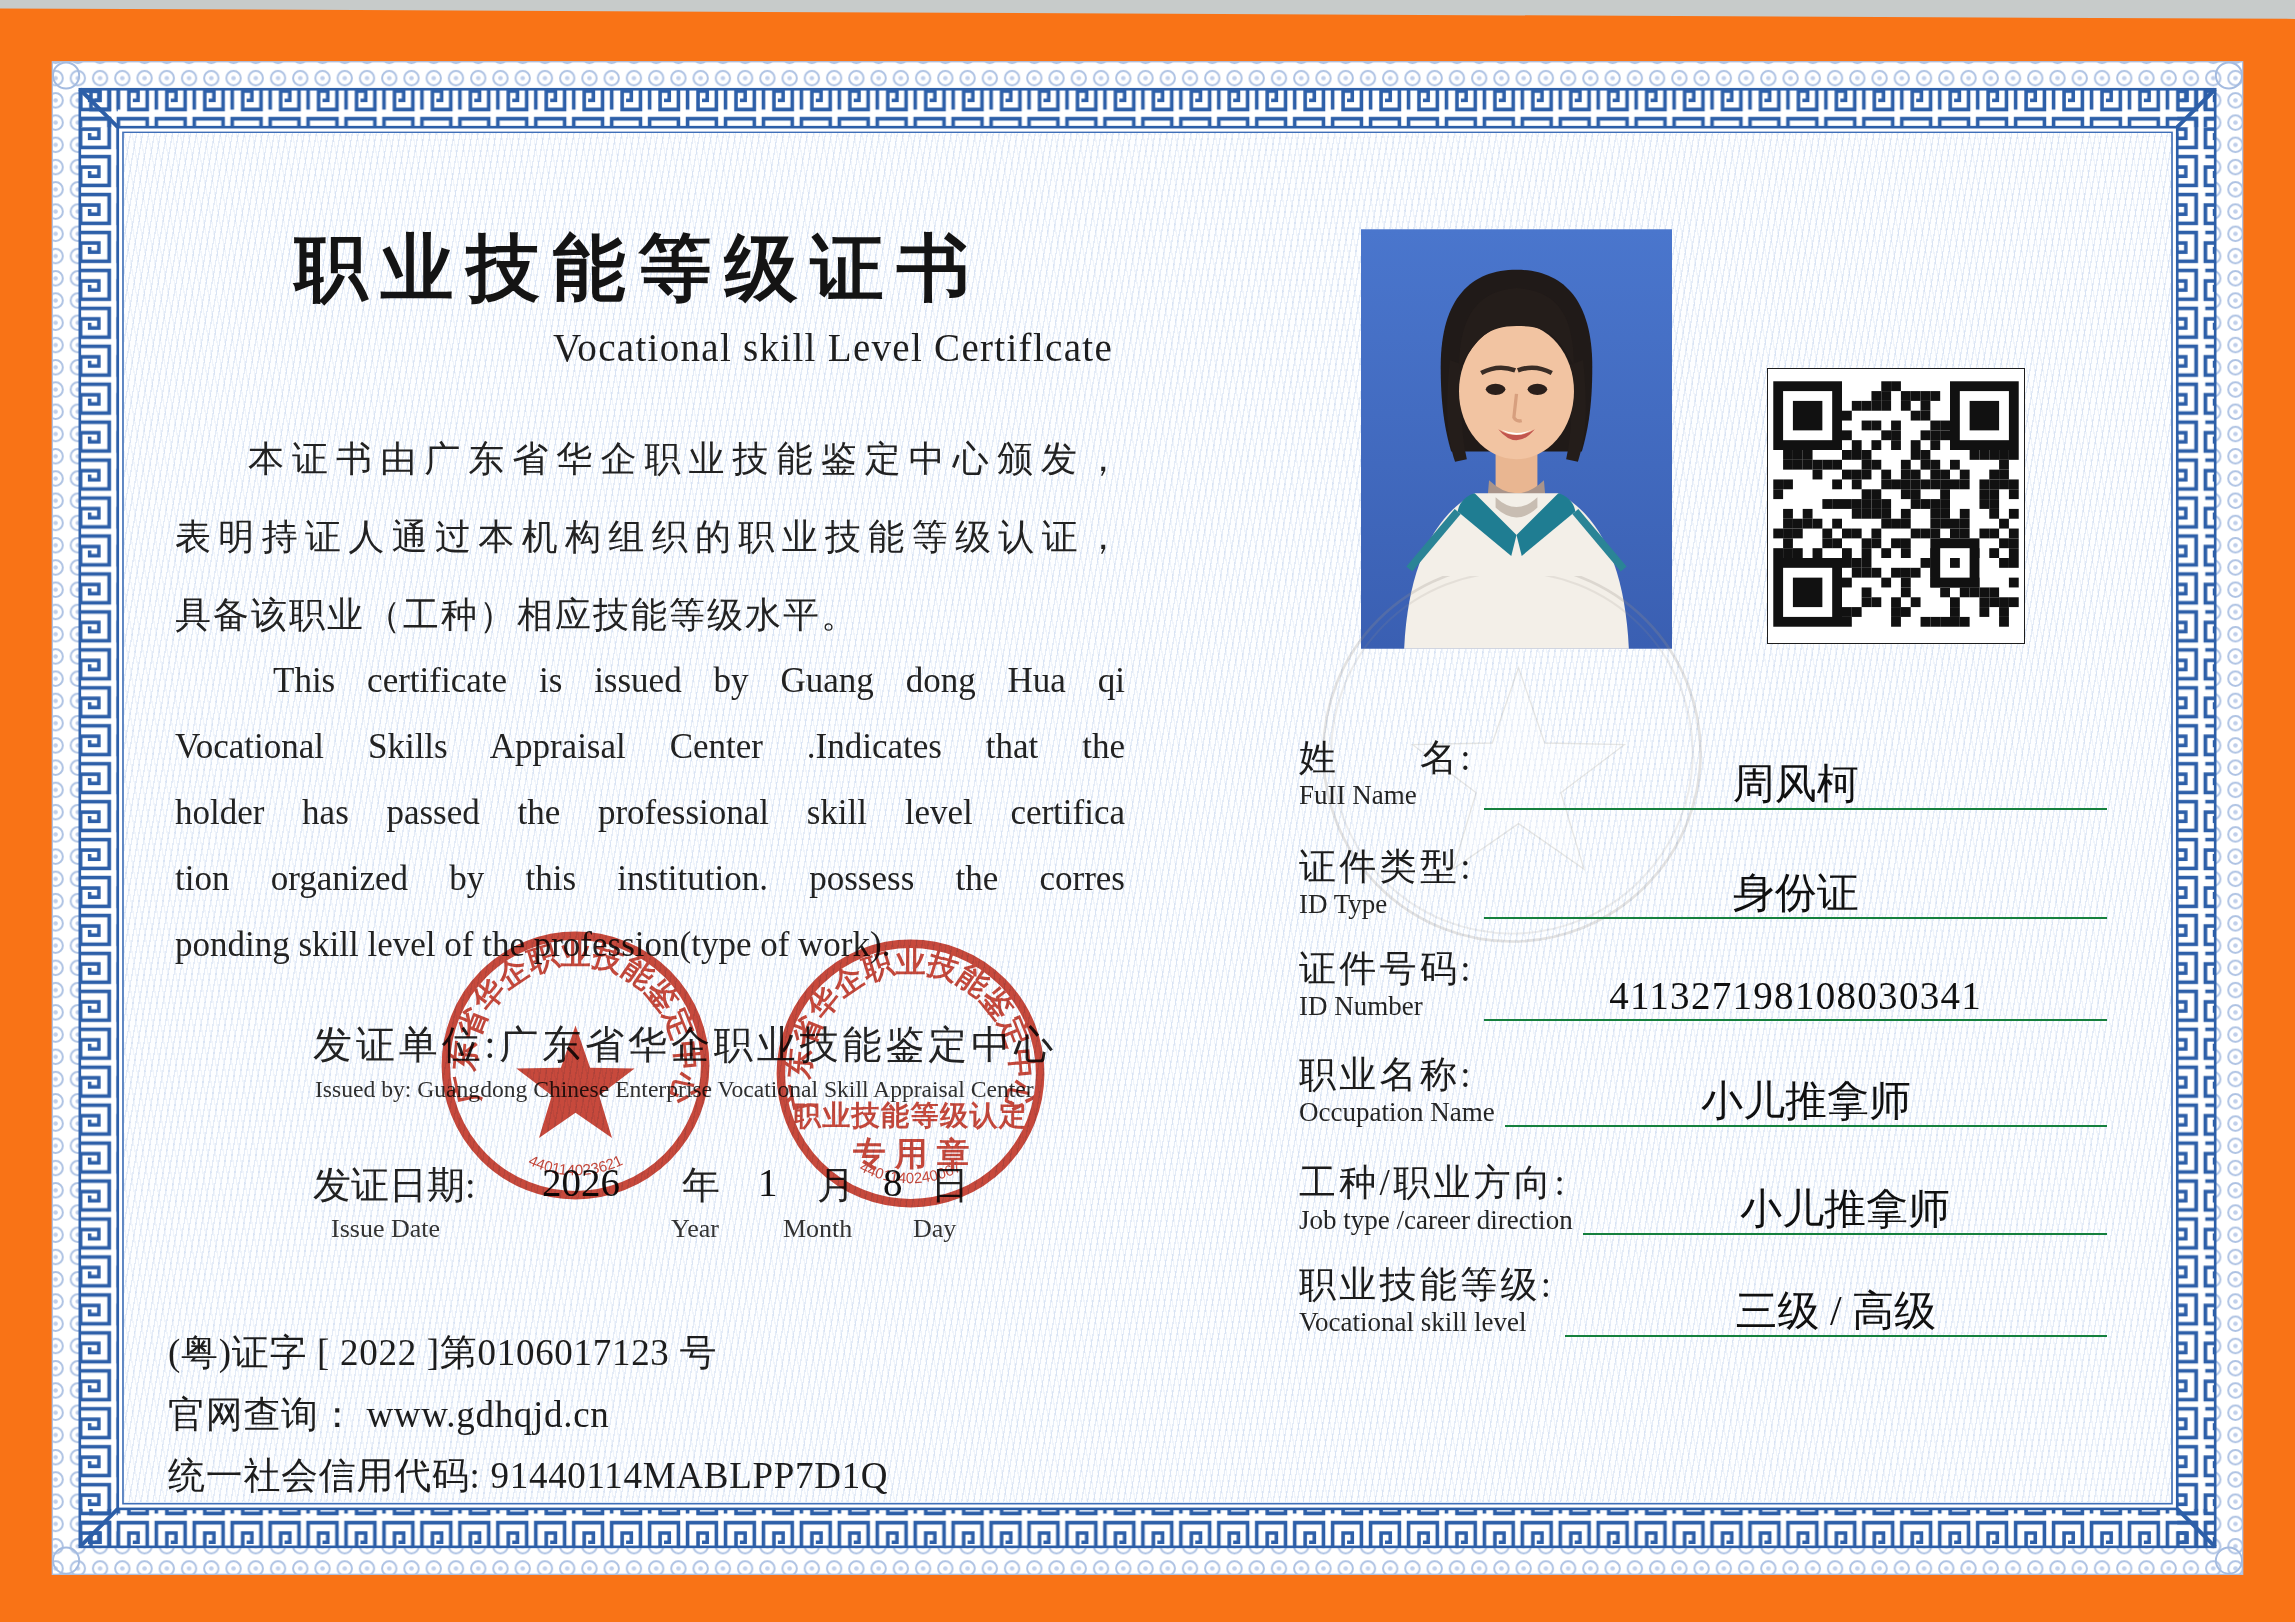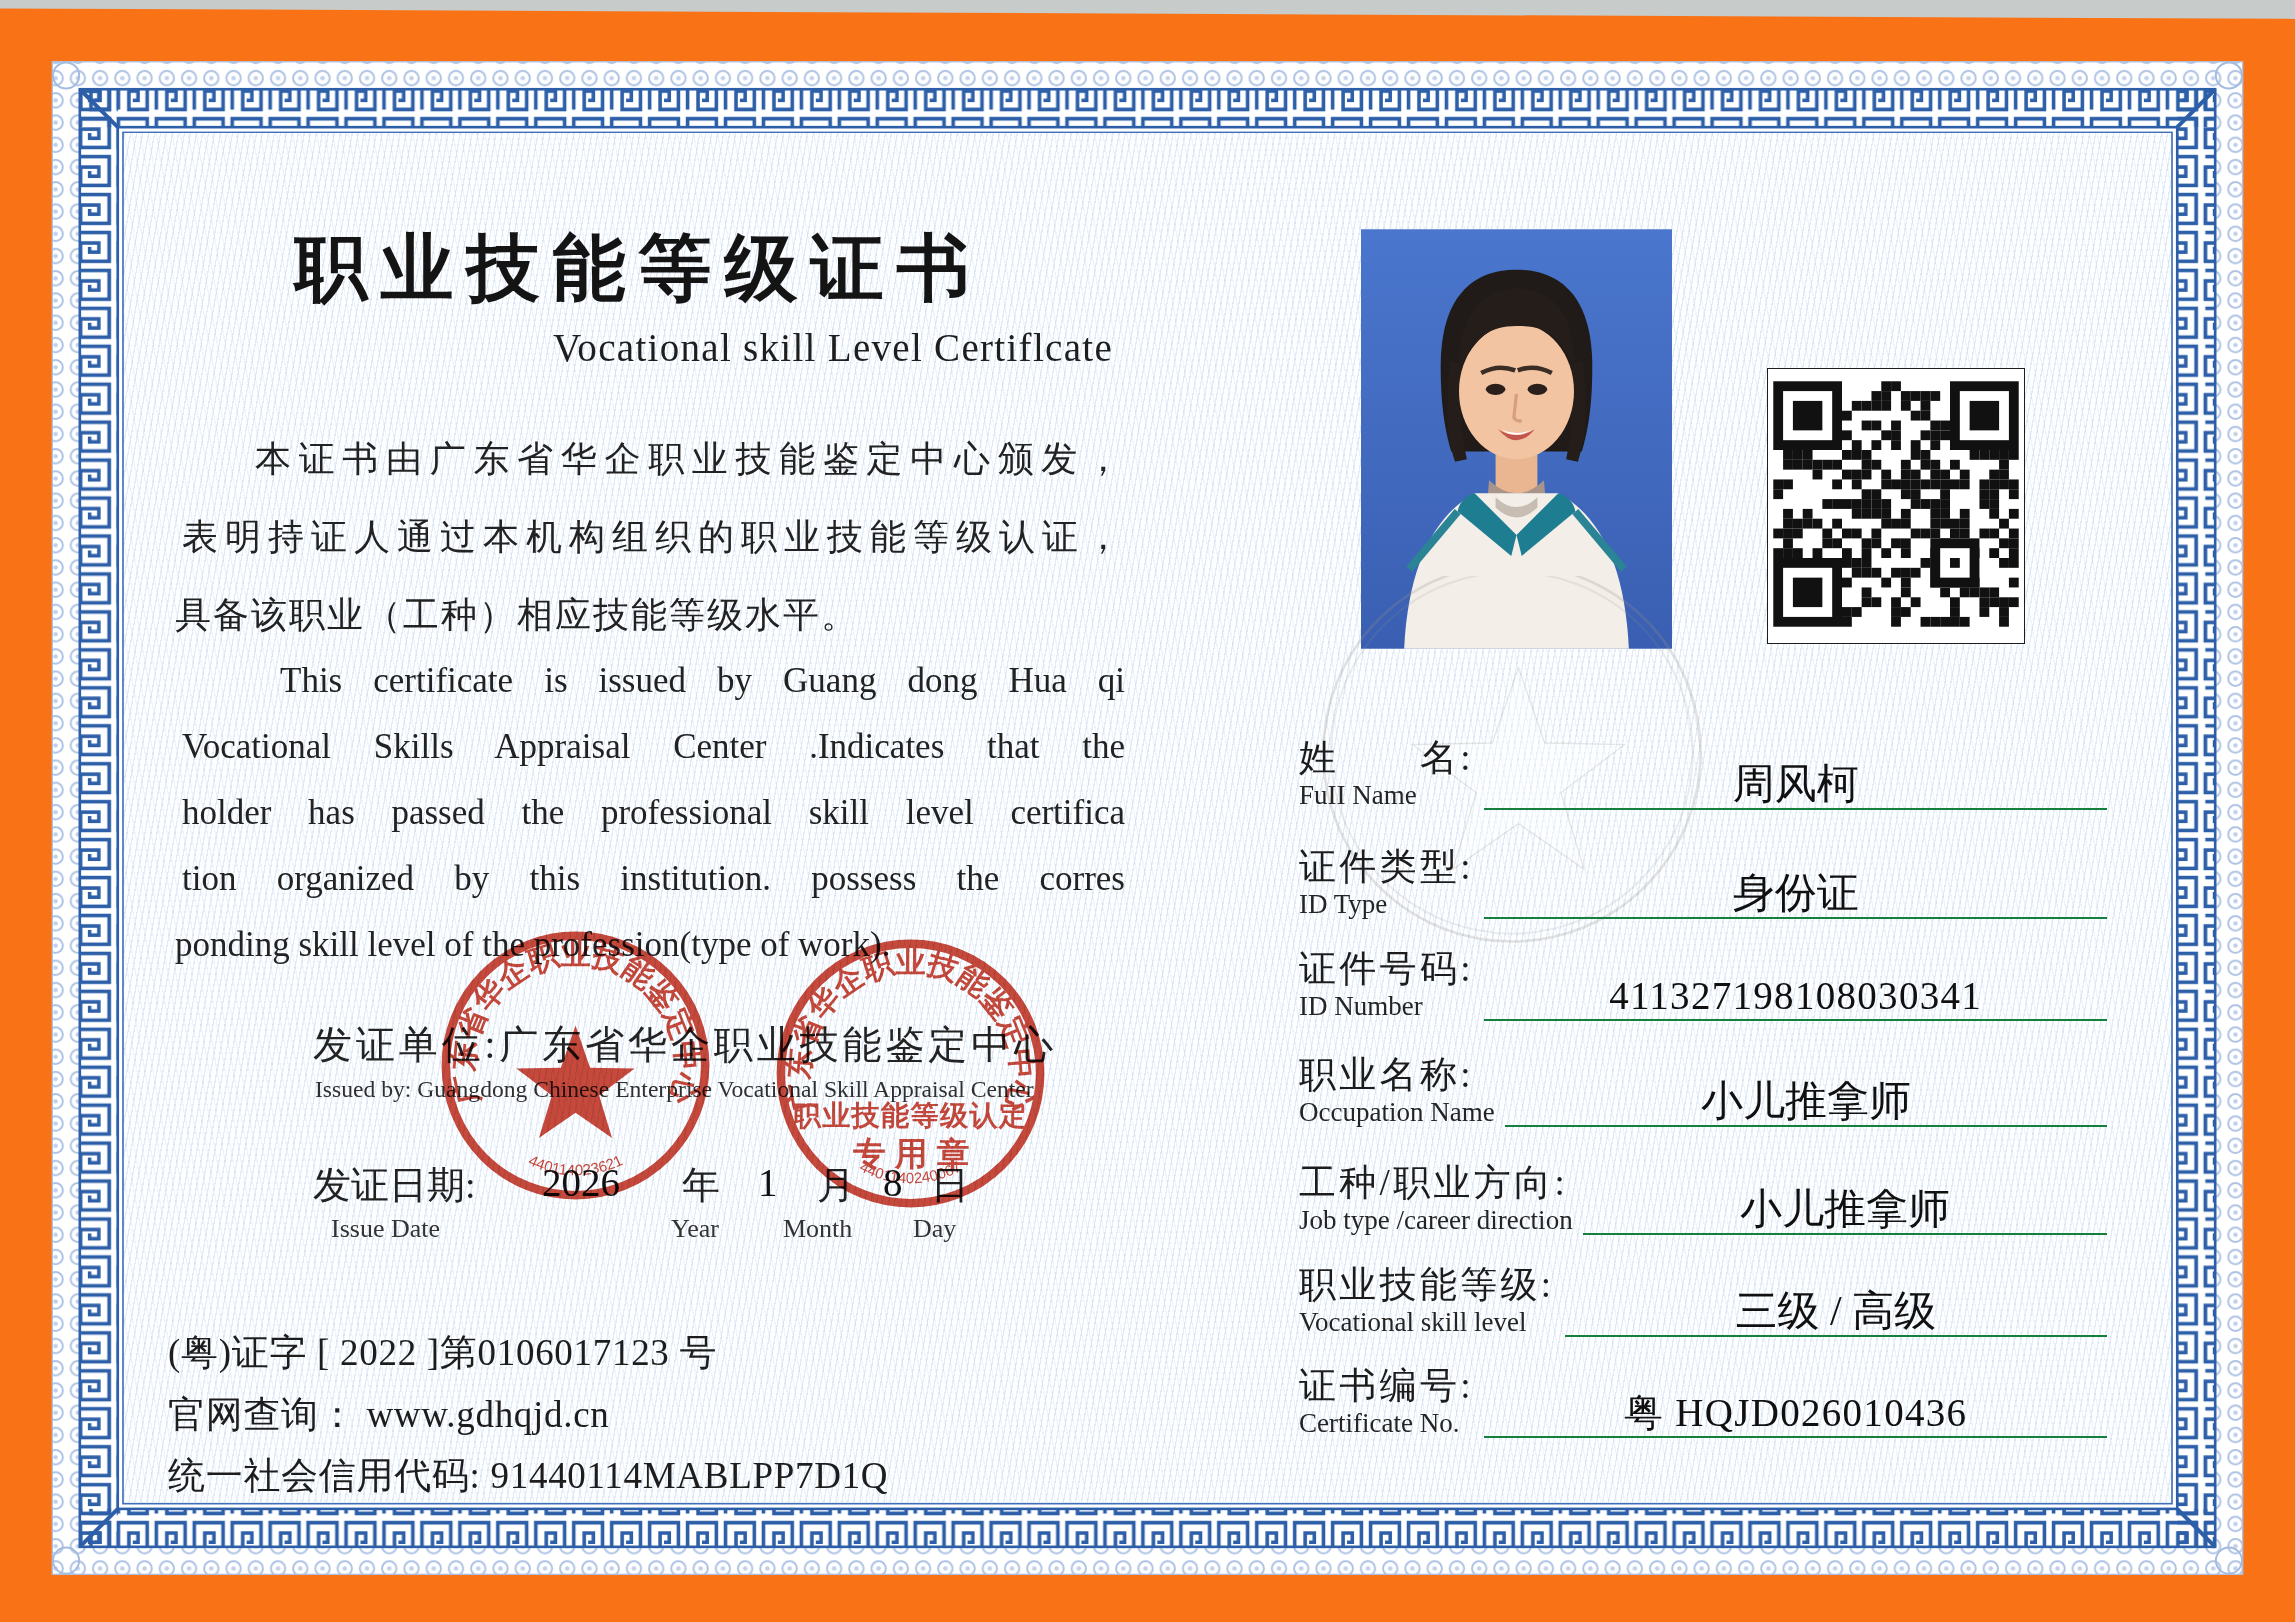--- a/index.html
+++ b/index.html
@@ -11,21 +11,21 @@
   .content-bg{left:124px;top:133px;width:2047px;height:1369px;
      background:
        repeating-linear-gradient(100deg, rgba(125,160,215,0.20) 0 1.3px, rgba(255,255,255,0) 1.3px 5.9px),
        repeating-linear-gradient(80deg, rgba(125,160,215,0.10) 0 1.3px, rgba(255,255,255,0) 1.3px 7.9px),
        #fdfeff;}
   .title-cn{left:164px;top:220px;width:949px;text-align:center;font-size:73px;font-weight:700;
             letter-spacing:13px;color:#141414;}
   .title-en{left:164px;top:325px;width:949px;text-align:right;font-size:39px;letter-spacing:1.3px;color:#1e1e1e;}
   .cn-intro{left:175px;top:420px;width:948px;font-size:36px;line-height:78px;letter-spacing:2px;color:#222;}
   .cn-intro .ind{text-indent:73px;}
-  .jline{text-align:justify;text-align-last:justify;margin-left:7px;}
+  .jline{text-align:justify;text-align-last:justify;}
   .en-intro{left:175px;top:648px;width:950px;font-size:35px;line-height:66px;color:#222;}
   .en-intro .ind{text-indent:98px;}
   .issuer-cn{left:313px;top:1018px;font-size:39px;letter-spacing:3.9px;color:#232323;}
   .issuer-en{left:315px;top:1076px;font-size:23.6px;color:#2f2f2f;}
   .dt{position:absolute;font-size:38px;color:#212121;}
   .dtv{position:absolute;font-size:39px;color:#111;}
   .dte{position:absolute;font-size:26px;color:#333;}
   .footer-line{left:168px;font-size:37px;letter-spacing:0.7px;color:#1d1d1d;white-space:nowrap;}
   .frow{position:absolute;left:1299px;width:808px;height:89px;display:flex;align-items:flex-end;}
   .flabel{flex:none;padding-right:10.5px;}
@@ -436,27 +436,20 @@
     </div>
     <div class="fvalue">小儿推拿师</div>
   </div>
   <div class="frow" style="top:1248px">
     <div class="flabel">
       <div class="cn">职业技能等级:</div>
       <div class="en">Vocational skill level</div>
     </div>
     <div class="fvalue">三级 / 高级</div>
   </div>
-  <div class="frow" style="top:1349px">
-    <div class="flabel">
-      <div class="cn">证书编号:</div>
-      <div class="en">Certificate No.</div>
-    </div>
-    <div class="fvalue num">粤 HQJD026010436</div>
-  </div>
 
   <svg class="stamp" style="left:438px;top:928px" width="275" height="275" viewBox="-210 -210 210 210">
     <g transform="translate(-105,-105) scale(0.5)" display="none"></g>
   </svg>
   <svg class="stamp" style="left:438px;top:928px" width="275" height="275" viewBox="-210 -210 420 420">
     <defs>
       <path id="arc1" d="M -146 52 A 155 155 0 1 1 146 52"></path>
       <path id="ser1" d="M -115 122 A 168 168 0 0 0 115 122"></path>
     </defs>
     <circle r="198" fill="none" stroke="#c5392b" stroke-width="13"></circle>

